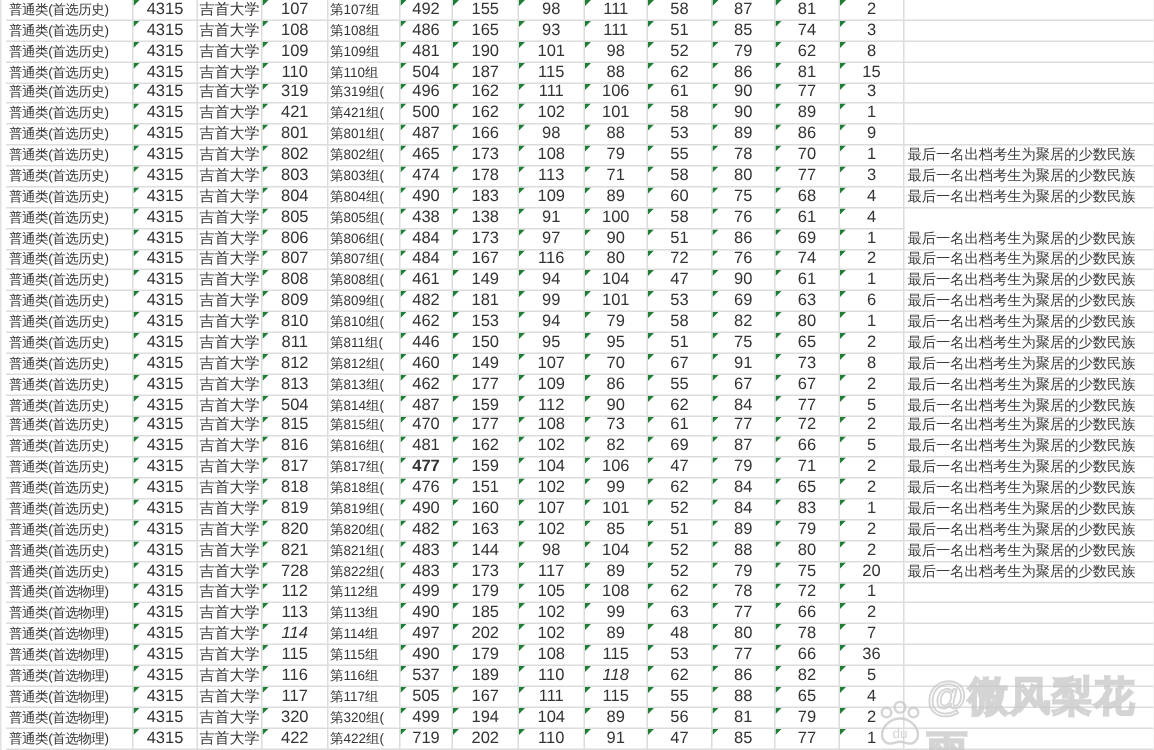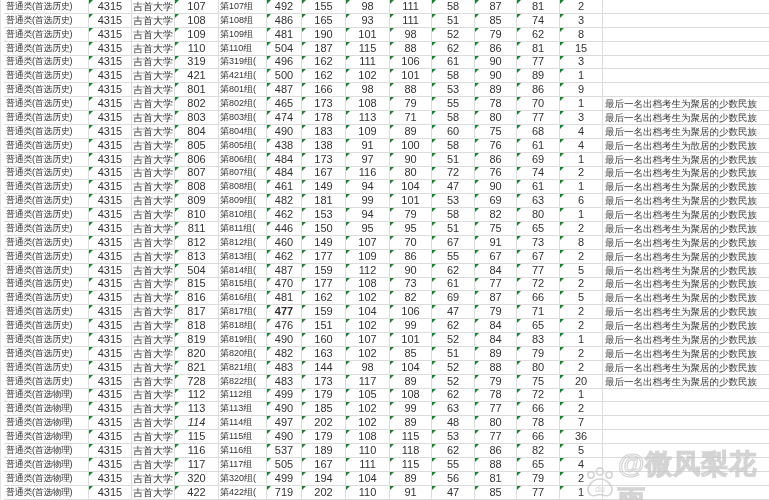--- a/index.html
+++ b/index.html
@@ -630,23 +630,20 @@
           <span>76</span>
         </div>
         <div class="cell c11" style="width: 43px;">
           <span class="tri" style="border-top-color: rgb(31, 126, 54);"></span>
           <span>61</span>
         </div>
         <div class="cell c12" style="width: 43px;">
           <span class="tri" style="border-top-color: rgb(31, 126, 54);"></span>
           <span>4</span>
         </div>
-        <div class="cell c13" style="width: 167px;">
-          <span>最后一名出档考生为散居的少数民族</span>
-        </div>
       </div>
       <div class="row">
         <div class="cell c0 left" style="width: 85px;">
           <span>普通类(首选历史)</span>
         </div>
         <div class="cell c1" style="width: 43px;">
           <span class="tri" style="border-top-color: rgb(31, 126, 54);"></span>
           <span>4315</span>
         </div>
         <div class="cell c2" style="width: 43px;">
@@ -1798,21 +1795,21 @@
           <span>537</span>
         </div>
         <div class="cell c6" style="width: 44px;">
           <span class="tri" style="border-top-color: rgb(31, 126, 54);"></span>
           <span>189</span>
         </div>
         <div class="cell c7" style="width: 44px;">
           <span class="tri" style="border-top-color: rgb(31, 126, 54);"></span>
           <span>110</span>
         </div>
-        <div class="cell c8" style="width: 42px;">
+        <div class="cell c8" style="width: 42px; font-style: italic;">
           <span class="tri" style="border-top-color: rgb(31, 126, 54);"></span>
           <span>118</span>
         </div>
         <div class="cell c9" style="width: 43px;">
           <span class="tri" style="border-top-color: rgb(31, 126, 54);"></span>
           <span>62</span>
         </div>
         <div class="cell c10" style="width: 42px;">
           <span class="tri" style="border-top-color: rgb(31, 126, 54);"></span>
           <span>86</span>

